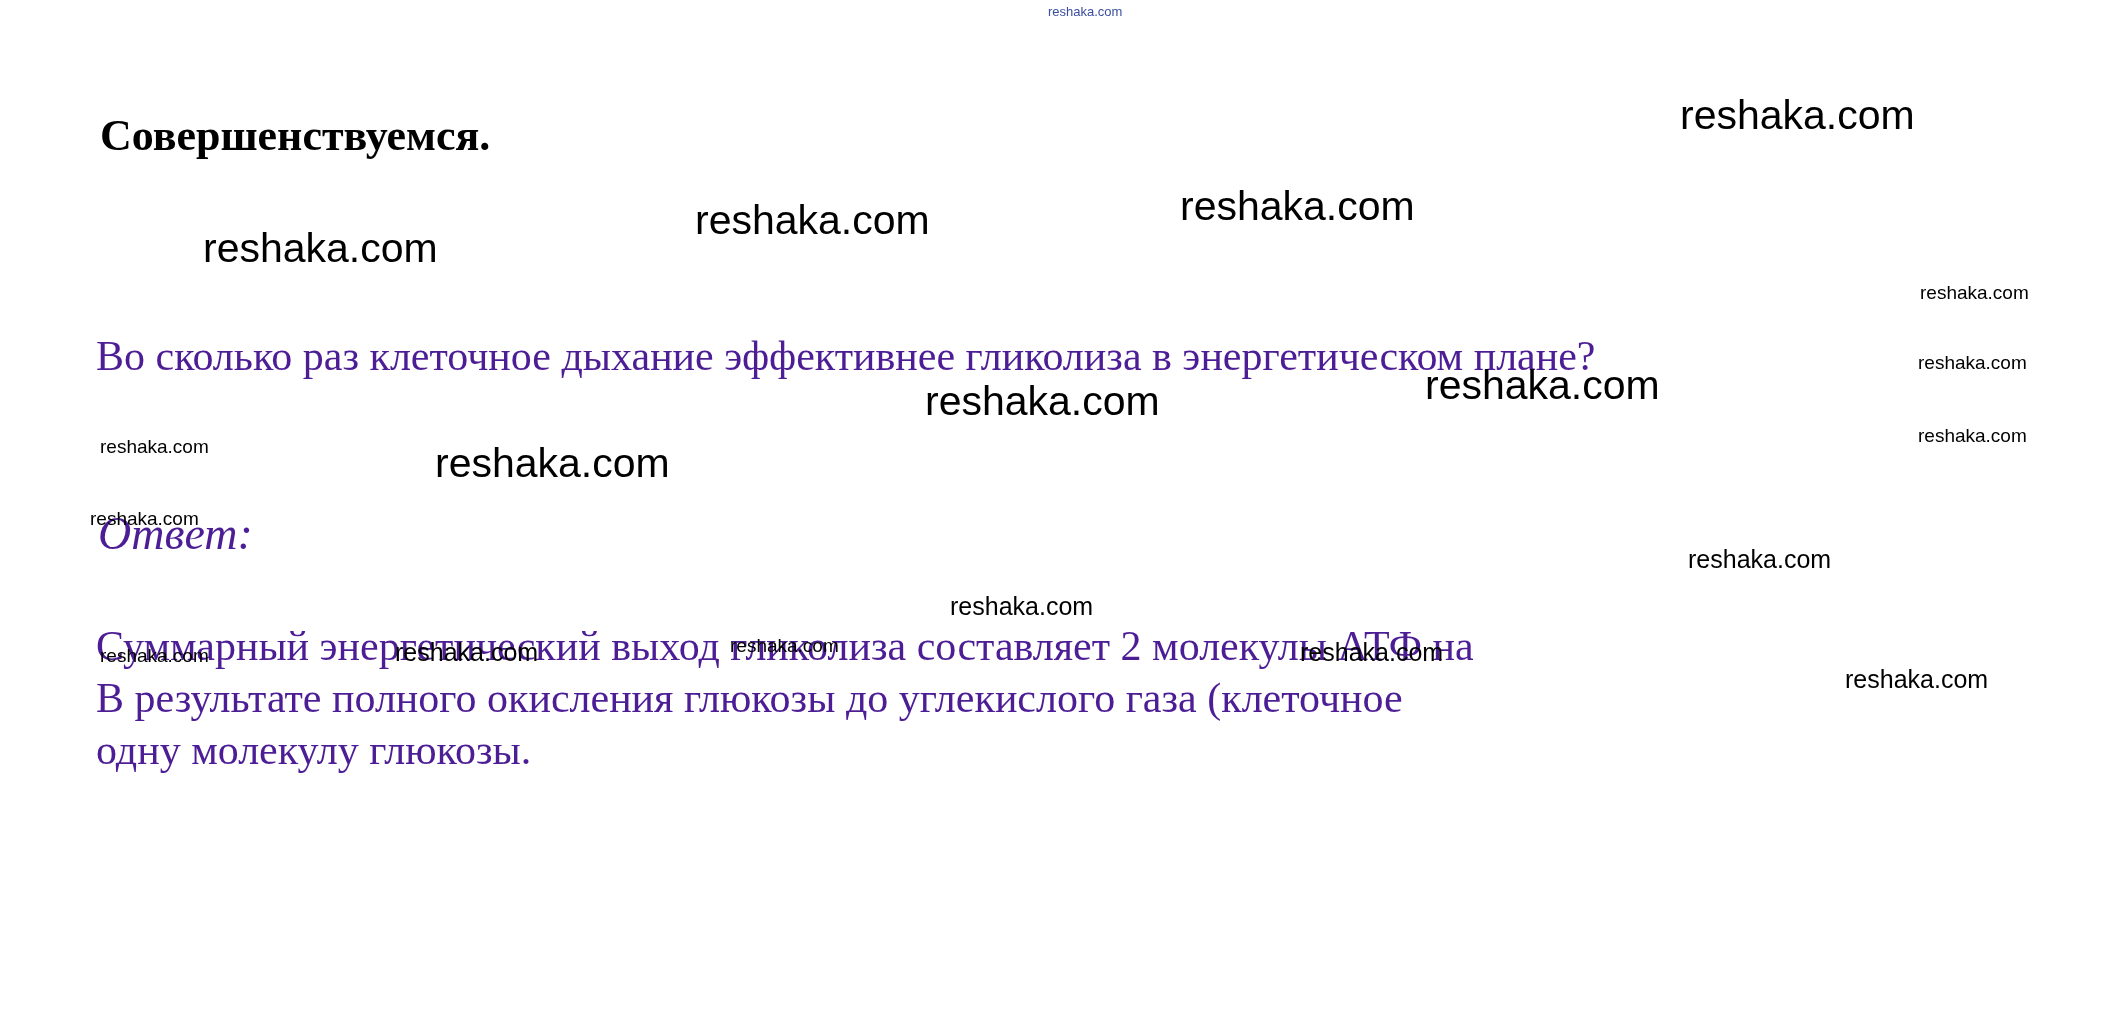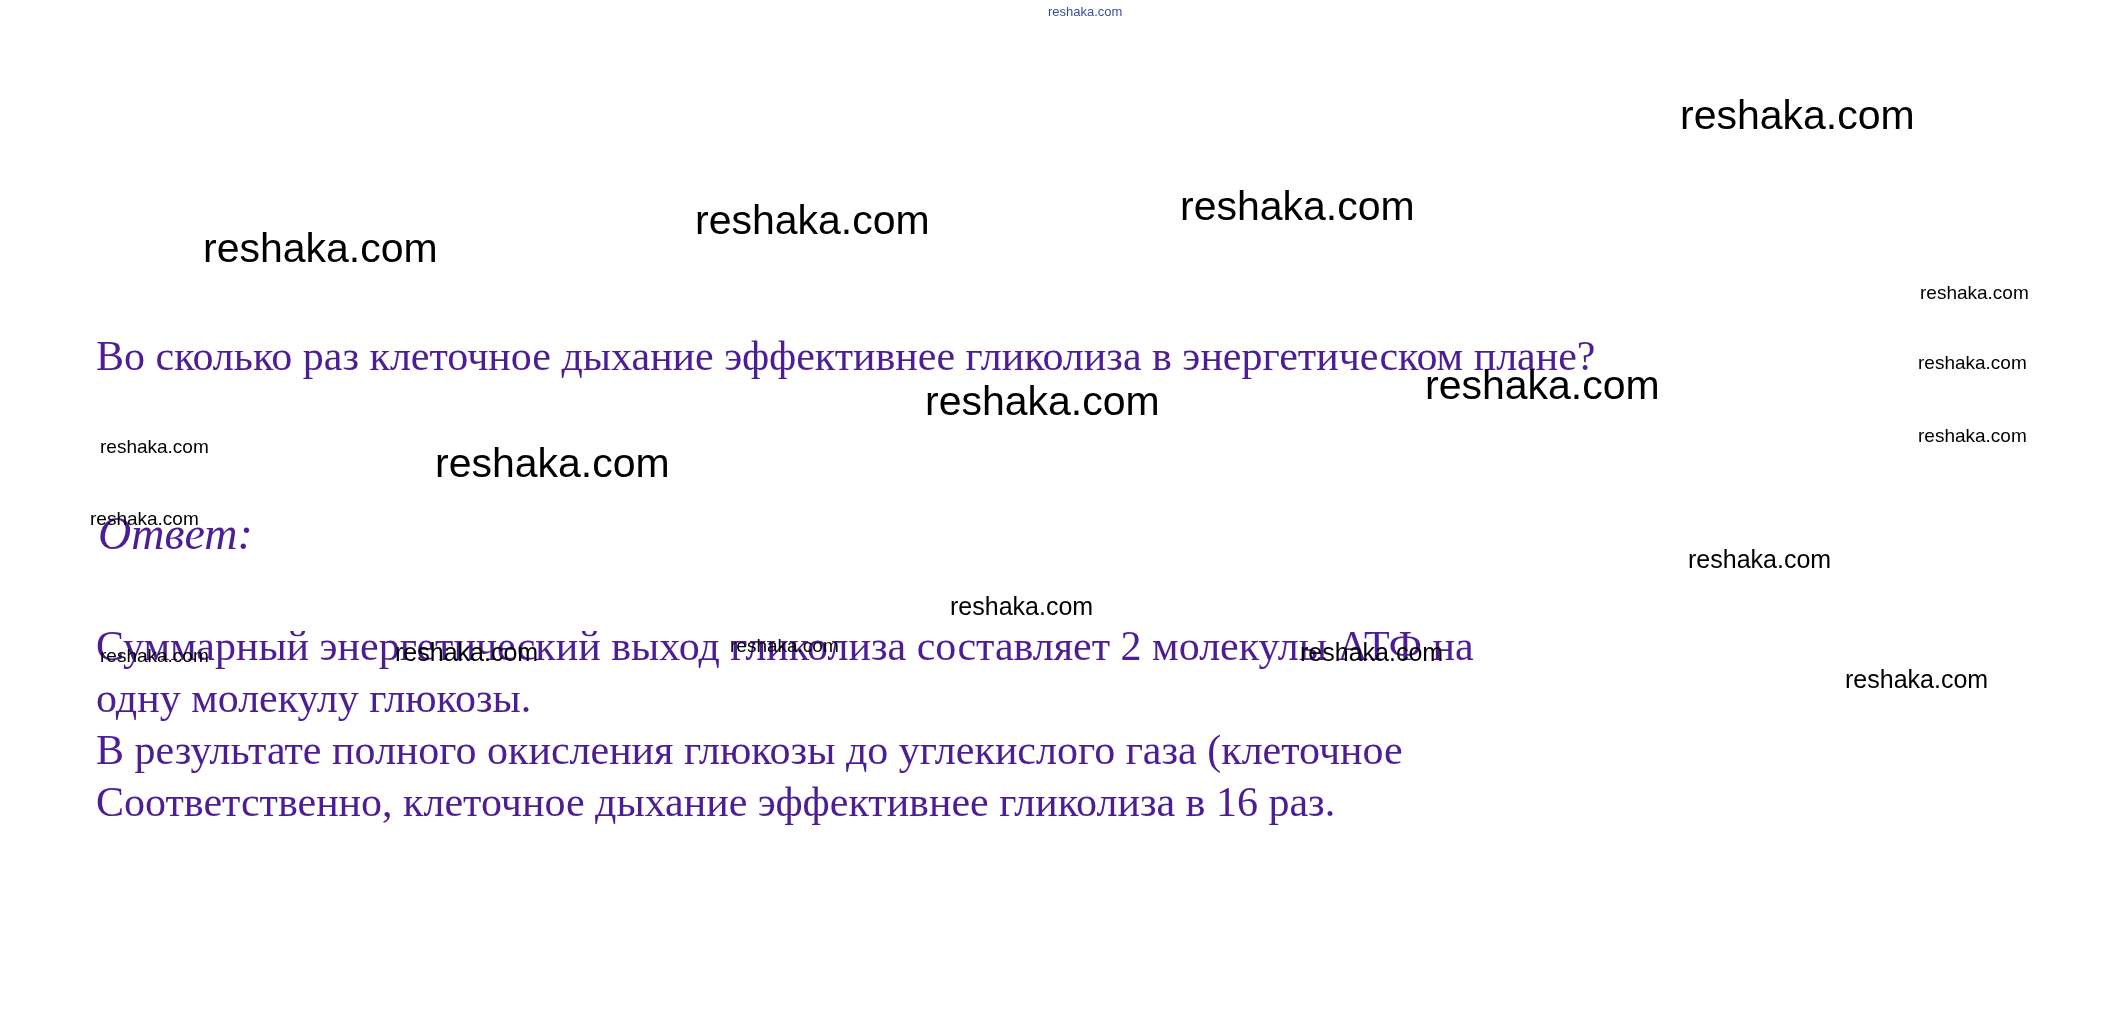--- a/index.html
+++ b/index.html
@@ -80,31 +80,31 @@
     font-family: "Liberation Sans", "DejaVu Sans", sans-serif;
   }
 </style>
 </head>
 <body>
 
 <div id="page">
 
   <div class="content">
 
+    <div class="heading" id="title-main">Совершенствуемся.</div>
 
 
     <div class="body-text" id="question">Во сколько раз клеточное дыхание эффективнее гликолиза в энергетическом плане?</div>
 
     <div class="body-text" id="answer-label">Ответ:</div>
 
     <div class="body-text" id="answer-body">
       <span class="answer-line">Суммарный энергетический выход гликолиза составляет 2 молекулы АТФ на</span>
+      <span class="answer-line">В результате полного окисления глюкозы до углекислого газа (клеточное</span>
       <span class="answer-line">одну молекулу глюкозы.</span>
-      <span class="answer-line">В результате полного окисления глюкозы до углекислого газа (клеточное</span>
-      <span class="answer-line">Соответственно, клеточное дыхание эффективнее гликолиза в 16 раз.</span>
     </div>
 
   </div>
 
   <div id="watermark-layer">
       <div class="wm wm-blue" style="left: 1048px; top: 4px; font-size: 13px; color: rgb(59, 78, 160);">reshaka.com</div>
       <div class="wm" style="left: 1680px; top: 92px; font-size: 41px; color: rgb(0, 0, 0);">reshaka.com</div>
       <div class="wm" style="left: 1180px; top: 183px; font-size: 41px; color: rgb(0, 0, 0);">reshaka.com</div>
       <div class="wm" style="left: 695px; top: 197px; font-size: 41px; color: rgb(0, 0, 0);">reshaka.com</div>
       <div class="wm" style="left: 203px; top: 225px; font-size: 41px; color: rgb(0, 0, 0);">reshaka.com</div>

